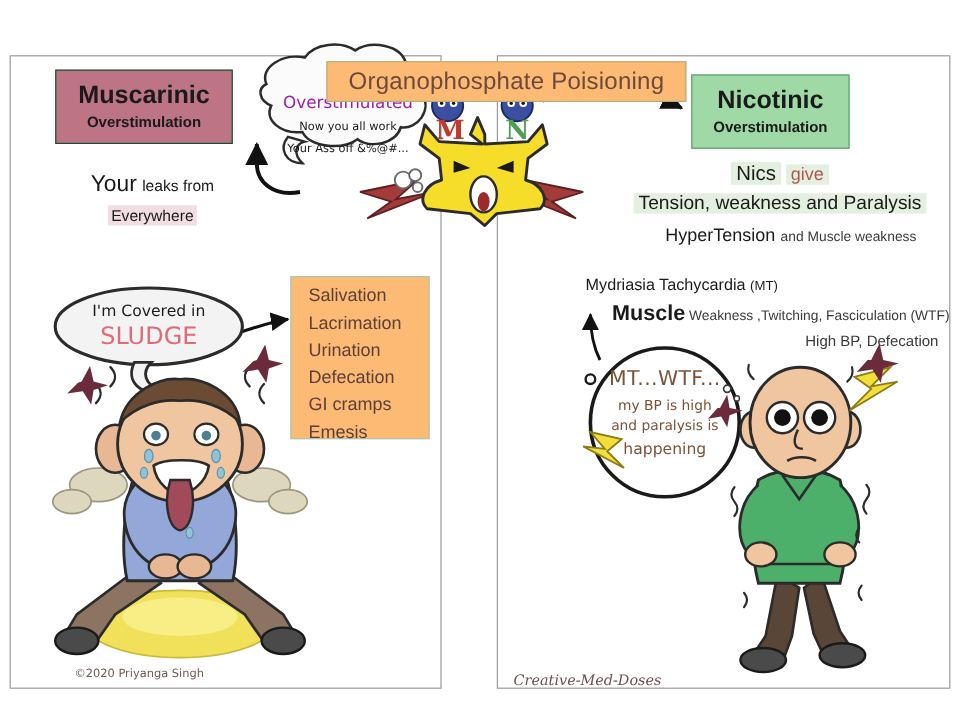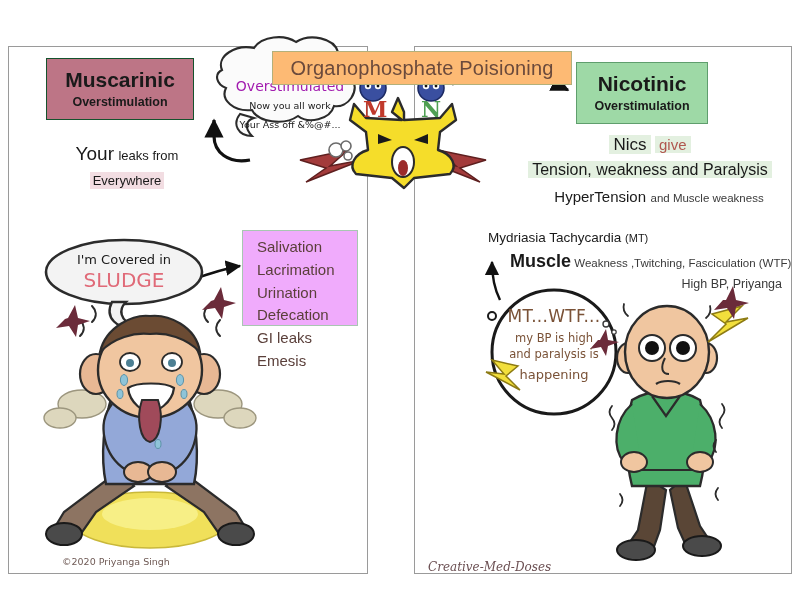--- a/index.html
+++ b/index.html
@@ -110,22 +110,22 @@
   .facts .row { white-space: nowrap; line-height: 1.5; }
   .facts .r1 { font-size: 13.5px; }
   .facts .r1 .tag { font-size: 11px; }
   .facts .r2 { padding-left: 22px; font-size: 11.5px; color: #3a3a3a; }
   .facts .r2 b { font-size: 18px; color: #1a1a1a; font-weight: bold; }
   .facts .r3 { text-align: right; padding-right: 6px; font-size: 12.5px; color: #3a3a3a; }
 
   
   .sludge-box {
     position: absolute;
-    left: 242px; top: 230px; width: 116px; height: 96px;
-    background: #f0abfc;
+    left: 242px; top: 230px; width: 116px; height: 136px;
+    background: #fdba74;
     border: 1px solid #a8c6b2;
     box-sizing: border-box;
     padding: 5px 0 0 14px;
   }
   .sludge-box div {
     font-size: 15px;
     color: #5a3f3a;
     line-height: 1.52;
     white-space: nowrap;
   }
@@ -417,29 +417,29 @@
 
   <div class="facts">
     <div class="row r1">
       <span>Mydriasia Tachycardia</span>
       <span class="tag">(MT)</span>
     </div>
     <div class="row r2">
       <b>Muscle</b>
       <span>Weakness ,Twitching, Fasciculation (WTF)</span>
     </div>
-    <div class="row r3">High BP, Priyanga</div>
+    <div class="row r3">High BP, Defecation</div>
   </div>
 
   <div class="sludge-box">
     <div>Salivation</div>
     <div>Lacrimation</div>
     <div>Urination</div>
     <div>Defecation</div>
-    <div>GI leaks</div>
+    <div>GI cramps</div>
     <div>Emesis</div>
   </div>
 
   <div class="bub-over hand">
     <div class="l1">I am</div>
     <div class="l2">Overstimulated</div>
     <div class="l3">Now you all work</div>
     <div class="l3">Your Ass off &amp;%@#...</div>
   </div>
 

